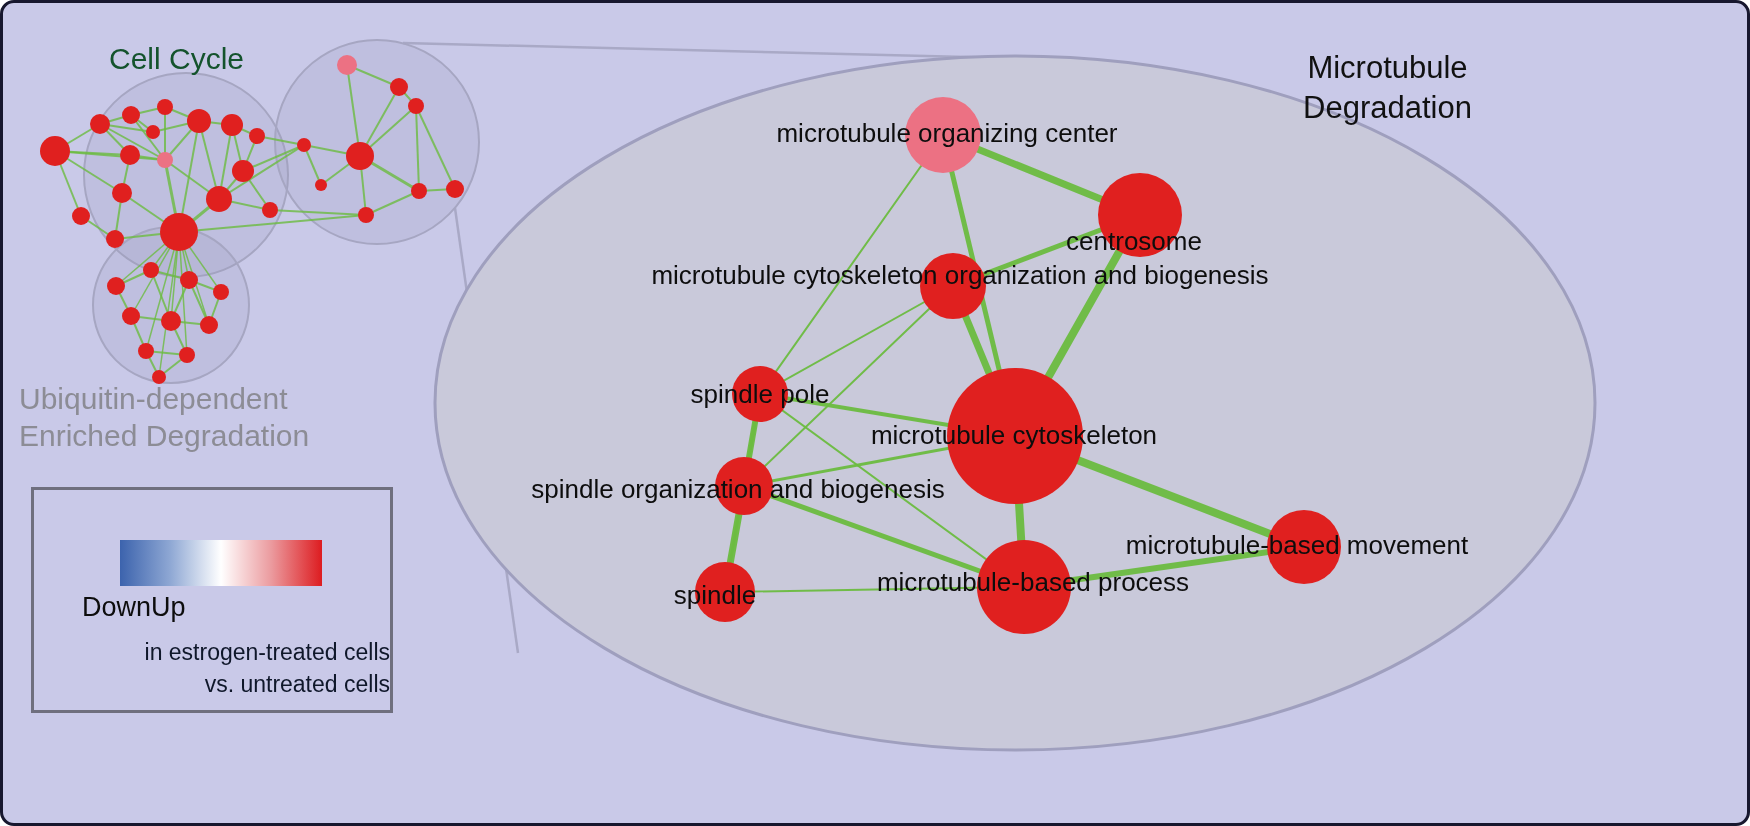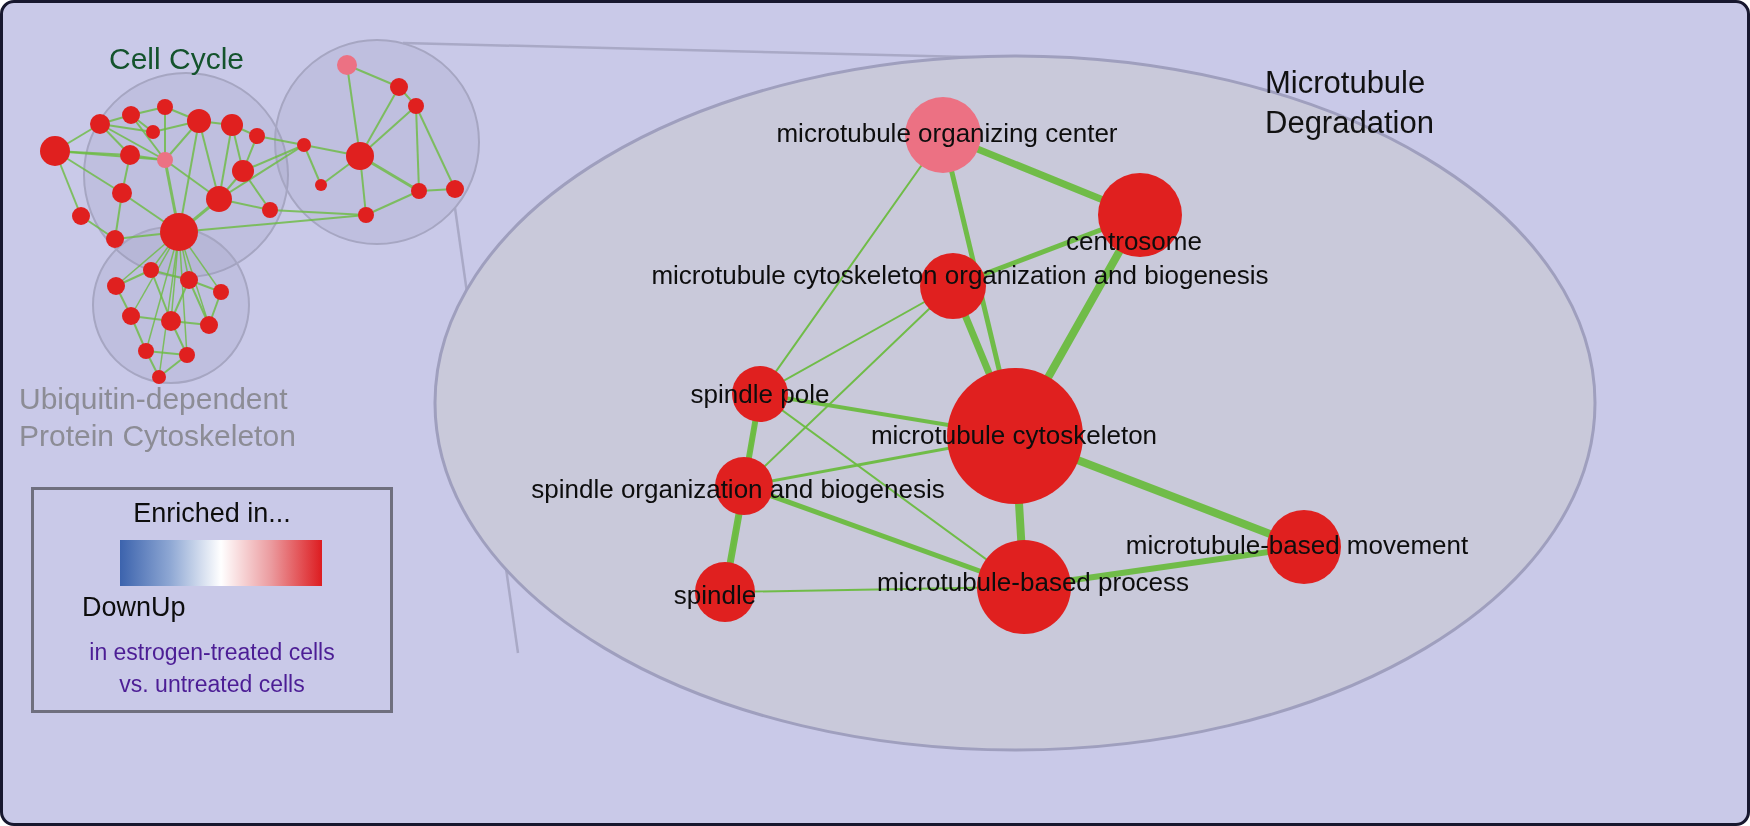--- a/index.html
+++ b/index.html
@@ -13,21 +13,21 @@
     font-family: "Liberation Sans", sans-serif;
   }
   #network-svg { position: absolute; left: 0; top: 0; width: 1750px; height: 826px; }
   #network-svg text { font-family: "Liberation Sans", sans-serif; }
   .overlay { position: absolute; }
   .gray-label { font-size: 30px; line-height: 1.23; font-weight: 400; }
   #cell-cycle-label { left: 106px; top: 38px; }
   #ubiquitin-label { left: 16px; top: 378px; }
   #microtubule-title {
     left: 1262px; top: 45px; width: 245px;
-    font-size: 31px; line-height: 1.28; color: #111111; margin-top: 15px;
+    font-size: 31px; line-height: 1.28; text-align: center; color: #111111;
   }
   #legend-box {
     position: absolute;
     left: 28px; top: 484px;
     width: 362px; height: 226px;
     box-sizing: border-box;
     border: 3px solid #6f6f7e;
   }
   .legend-title {
     position: absolute; top: 8px; left: 0; width: 100%;
@@ -37,21 +37,21 @@
     position: absolute; left: 86px; top: 50px;
     width: 202px; height: 46px;
   }
   .legend-labels {
     position: absolute; left: 48px; top: 102px; width: 264px;
     display: flex; justify-content: flex-start;
     font-size: 27px; color: #0d0d0d;
   }
   .legend-caption {
     position: absolute; top: 146px; left: 0; width: 100%;
-    text-align: center; font-size: 23px; line-height: 1.4; color: #4c1d95;
+    text-align: right; font-size: 23px; line-height: 1.4; color: #0f172a;
   }
 </style>
 </head>
 <body>
 
 <div id="figure-canvas" style="background: rgb(201, 201, 232); border: 3px solid rgb(23, 23, 46);">
 
   <svg id="network-svg" viewBox="0 0 1750 826" xmlns="http://www.w3.org/2000/svg">
       <line x1="400" y1="40" x2="1005" y2="55" stroke="#a9a9c6" stroke-width="2.5"></line>
       <line x1="452" y1="205" x2="515" y2="650" stroke="#a9a9c6" stroke-width="2.5"></line>
@@ -210,30 +210,29 @@
       <text x="735" y="495" text-anchor="middle" font-size="26" fill="#0d0d0d">spindle organization and biogenesis</text>
       <text x="1294" y="551" text-anchor="middle" font-size="26" fill="#0d0d0d">microtubule-based movement</text>
       <text x="1030" y="588" text-anchor="middle" font-size="26" fill="#0d0d0d">microtubule-based process</text>
       <text x="712" y="601" text-anchor="middle" font-size="26" fill="#0d0d0d">spindle</text>
     </svg>
 
   <div class="overlay gray-label" id="cell-cycle-label" style="color: #14532d; text-align: center;">Cell Cycle</div>
 
   <div class="overlay gray-label" id="ubiquitin-label" style="color: rgb(140, 140, 149);">
     <div>Ubiquitin-dependent</div>
-    <div>Protein Cytoskeleton</div>
+    <div>Enriched Degradation</div>
   </div>
 
   <div class="overlay" id="microtubule-title">
     <div>Microtubule</div>
     <div>Degradation</div>
   </div>
 
   <div id="legend-box" style="border-color: rgb(111, 111, 126);">
-    <div class="legend-title">Enriched in...</div>
     <div id="legend-gradient" style="background: linear-gradient(to right, rgb(60, 99, 173), rgb(143, 168, 212), rgb(255, 255, 255), rgb(235, 154, 158), rgb(221, 28, 32));"></div>
     <div class="legend-labels">
       <span>Down</span>
       <span>Up</span>
     </div>
     <div class="legend-caption">
       <div>in estrogen-treated cells</div>
       <div>vs. untreated cells</div>
     </div>
   </div>

